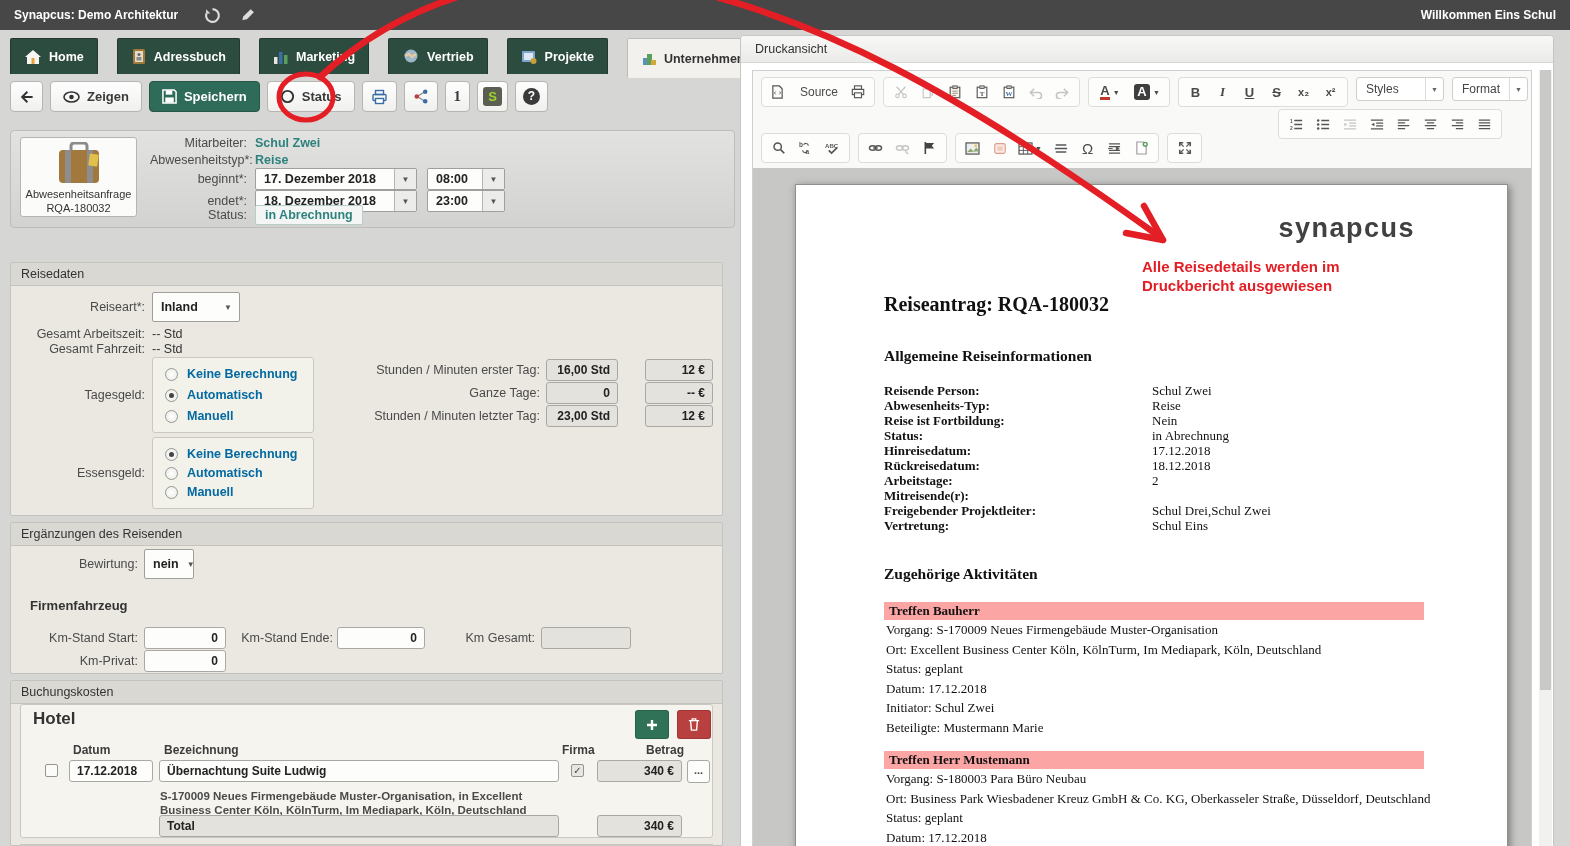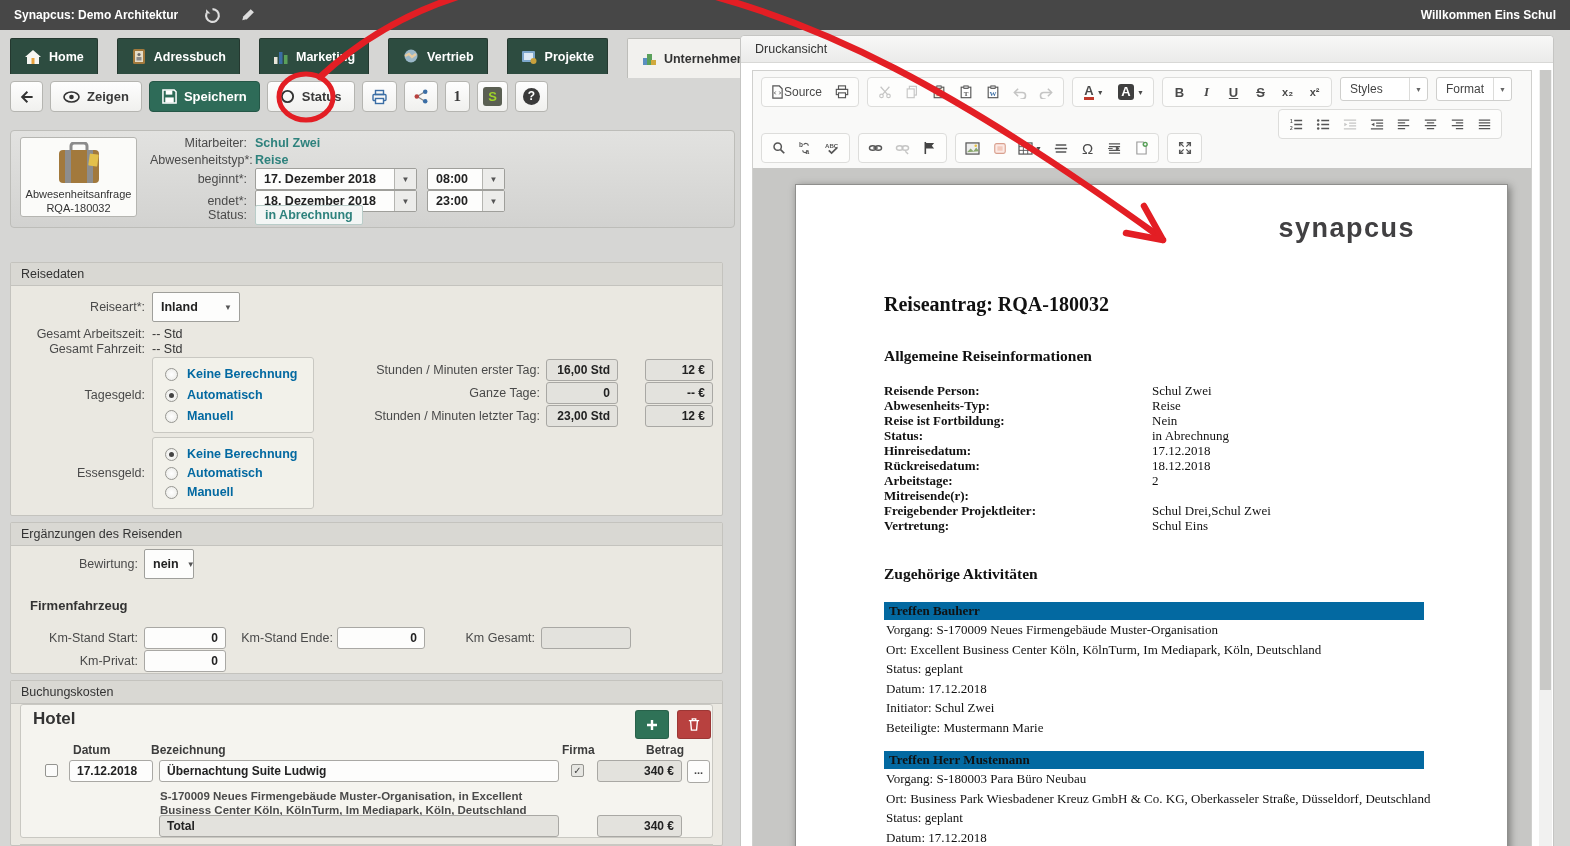--- a/index.html
+++ b/index.html
@@ -109,21 +109,21 @@
 
   
   .doclogo { position:absolute; right:92px; top:28px; font-family:"Liberation Sans",sans-serif;
              font-weight:bold; font-size:27px; letter-spacing:1.5px; color:#414042; }
   .redtext { position:absolute; left:346px; top:72px; font-family:"Liberation Sans",sans-serif;
              font-weight:bold; font-size:15px; line-height:19px; color:#e31e24; }
   .doc-h1 { position:absolute; left:88px; top:108px; font-size:20px; font-weight:bold; }
   .doc-h2 { position:absolute; left:88px; font-size:15.5px; font-weight:bold; }
   .inforow { display:flex; font-size:13px; line-height:15px; }
   .inforow .il { width:268px; font-weight:bold; }
-  .actbar { background:#0369a1; font-size:13px; font-weight:bold; padding:1px 5px; width:540px; }
+  .actbar { background:#fca5a5; font-size:13px; font-weight:bold; padding:1px 5px; width:540px; }
   .actline { font-size:13px; line-height:19.5px; padding-left:2px; }
 
   svg.ic { display:block; }
   #redoverlay { left:0; top:0; pointer-events:none; z-index:60; }
   .sliver { position:absolute; left:20px; top:844px; width:693px; height:2px; background:#f5f4ef; border:1px solid #c9c8c2; }
 </style>
 </head>
 <body>
 
 <div id="stage">
@@ -388,21 +388,21 @@
       <svg class="ic" width="12" height="12" viewBox="0 0 12 12">
           <path d="M6 1v10M1 6h10" stroke="#fff" stroke-width="2.4"></path>
         </svg>
     </div>
     <div class="sqbtn del" style="left:656px;top:5px;">
       <svg class="ic" width="12" height="13" viewBox="0 0 14 15">
           <path d="M1 3h12M5 3V1h4v2M3 3l1 11h6l1-11" fill="none" stroke="#fff" stroke-width="1.6"></path>
         </svg>
     </div>
     <div class="colh" style="left:52px;top:38px;">Datum</div>
-    <div class="colh" style="left:130px;top:38px;">Bezeichnung</div>
+    <div class="colh" style="left:143px;top:38px;">Bezeichnung</div>
     <div class="colh" style="left:541px;top:38px;">Firma</div>
     <div class="colh" style="left:598px;top:38px;width:65px;text-align:right;">Betrag</div>
 
     <span class="cb abs" style="left:24px;top:59px;"></span>
     <div class="abs inp" style="left:48px;top:55px;width:84px;">17.12.2018</div>
     <div class="abs inp" style="left:138px;top:55px;width:400px;">Übernachtung Suite Ludwig</div>
     <span class="cb on abs" style="left:550px;top:59px;">✓</span>
     <div class="abs inp num ro" style="left:576px;top:55px;width:85px;">340 €</div>
     <div class="abs" style="left:666px;top:55px;width:23px;height:23px;background:#fdfdfc;border:1px solid #a9a8a4;border-radius:3px;text-align:center;font-weight:bold;font-size:11px;line-height:18px;color:#444;cursor:pointer;"><span>...</span></div>
 
@@ -414,21 +414,21 @@
 
   <div id="panel" class="abs">
     <div id="panelhead" class="abs">
       <span>Druckansicht</span>
     </div>
 
     <div id="editor" class="abs">
 
       <div class="abs" style="left:8px;top:6px;display:flex;gap:8px;">
         <span class="tgroup">
-          <span class="tbtn" style="width:auto;padding:0 5px;gap:0;">
+          <span class="tbtn" style="width:auto;padding:0 5px;gap:16px;">
             <svg class="ic" width="13" height="14" viewBox="0 0 14 15">
                 <path d="M2 1h7l3 3v10H2z" fill="none" stroke="#555" stroke-width="1.3"></path>
                 <path d="M5 7L3.7 8.5 5 10M9 7l1.3 1.5L9 10" stroke="#555" fill="none"></path>
               </svg>
             <span style="font-weight:normal;font-size:12px;">Source</span>
           </span>
           <span class="tbtn">
             <svg class="ic" width="14" height="14" viewBox="0 0 16 16">
                 <rect x="4" y="1" width="8" height="4" fill="none" stroke="#555" stroke-width="1.3"></rect>
                 <rect x="1.5" y="5" width="13" height="6" fill="none" stroke="#555" stroke-width="1.3"></rect>
@@ -656,20 +656,24 @@
                 <path d="M2 6V2h4M10 2h4v4M14 10v4h-4M6 14H2v-4" fill="none" stroke="#555" stroke-width="1.8"></path>
                 <path d="M2 2l4.5 4.5M14 2L9.5 6.5M14 14L9.5 9.5M2 14l4.5-4.5" stroke="#555" stroke-width="1.4"></path>
               </svg>
             </span>
         </span>
       </div>
 
       <div id="edcontent">
         <div id="page">
           <div class="doclogo">synapcus</div>
+          <div class="redtext">
+            <div>Alle Reisedetails werden im</div>
+            <div>Druckbericht ausgewiesen</div>
+          </div>
           <div class="doc-h1">Reiseantrag: RQA-180032</div>
           <div class="doc-h2" style="top:162px;">Allgemeine Reiseinformationen</div>
 
           <div class="abs" style="left:88px;top:198px;width:560px;">
             <div class="inforow">
                 <span class="il">Reisende Person:</span>
                 <span>Schul Zwei</span>
               </div>
             <div class="inforow">
                 <span class="il">Abwesenheits-Typ:</span>

